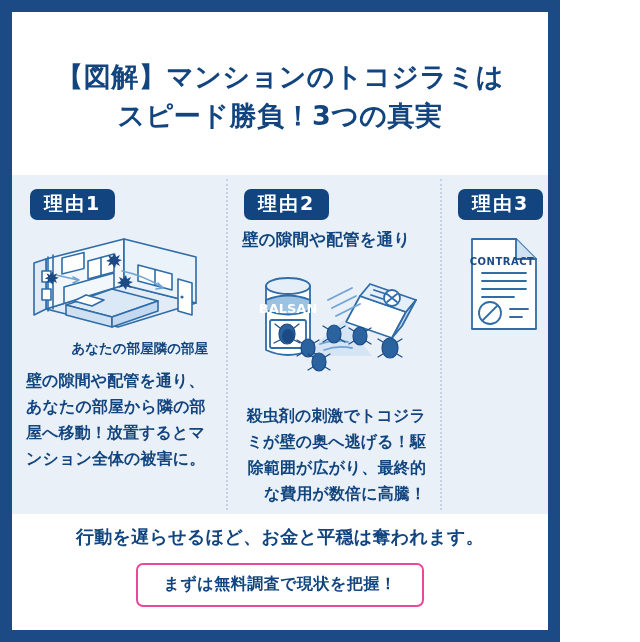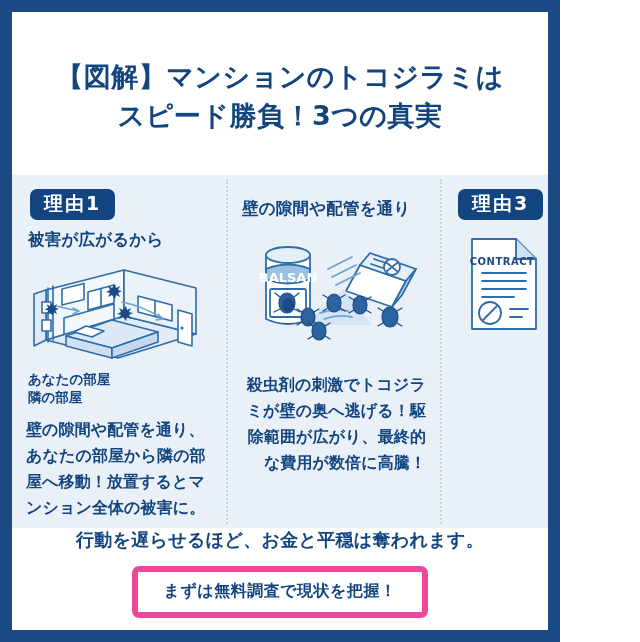--- a/index.html
+++ b/index.html
@@ -109,21 +109,20 @@
     justify-content: center;
   }
   .art svg { display: block; }
   .room-labels {
     width: 100%;
     display: flex;
     justify-content: flex-end;
     padding: 0 4px 0 2px;
     box-sizing: border-box;
     margin-top: -4px;
-    flex-direction: column;
   }
   .room-label {
     color: #12457f;
     font-size: 13.5px;
     font-weight: bold;
     white-space: nowrap;
   }
   .col-body {
     color: #12457f;
     font-size: 16px;
@@ -147,21 +146,21 @@
   }
   .closing {
     color: #12457f;
     font-size: 18px;
     font-weight: bold;
     letter-spacing: 0.3px;
     white-space: nowrap;
   }
   .cta {
     background: #ffffff;
-    border: 6px solid #ec4899;
+    border: 2px solid #ec4899;
     border-radius: 7px;
     color: #12457f;
     font-size: 16px;
     font-weight: bold;
     padding: 9px 26px 10px 26px;
     letter-spacing: 0.5px;
     white-space: nowrap;
     cursor: pointer;
   }
 </style>
@@ -173,21 +172,20 @@
 
     <div class="title-area">
       <div class="title-line">【図解】マンションのトコジラミは</div>
       <div class="title-line">スピード勝負！3つの真実</div>
     </div>
 
     <div class="panel">
 
       <div class="col col-1">
         <div class="badge">理由1</div>
-        <div class="col-head">被害が広がるから</div>
         <div class="art">
           <svg width="186" height="108" viewBox="0 0 186 108">
             <g fill="none" stroke="#2f6ca8" stroke-width="1.6" stroke-linejoin="round" stroke-linecap="round">
 
               <path d="M20 78 L92 96 L170 72 L98 54 Z" fill="#e2ecf7"></path>
 
               <path d="M20 78 L20 28 L98 8 L98 54 Z" fill="#f2f7fc"></path>
 
               <path d="M98 54 L98 8 L170 26 L170 72 Z" fill="#eaf2fa"></path>
 
@@ -230,20 +228,21 @@
           </svg>
         </div>
         <div class="room-labels">
           <span class="room-label">あなたの部屋</span>
           <span class="room-label">隣の部屋</span>
         </div>
         <div class="col-body">壁の隙間や配管を通り、あなたの部屋から隣の部屋へ移動！放置するとマンション全体の被害に。</div>
       </div>
 
       <div class="col col-2">
+        <div class="badge">理由2</div>
         <div class="col-head">壁の隙間や配管を通り</div>
         <div class="art">
           <svg width="186" height="112" viewBox="0 0 186 112">
             <g fill="none" stroke="#2f6ca8" stroke-width="1.8" stroke-linejoin="round" stroke-linecap="round">
 
               <path d="M26 26 q22-9 44 0 l0 64 q-22 10 -44 0 Z" fill="#ffffff"></path>
               <ellipse cx="48" cy="26" rx="22" ry="8" fill="#e4eff9"></ellipse>
               <path d="M26 40 q22 9 44 0"></path>
               <path d="M26 40 q22-9 44 0 l0 10 q-22 9 -44 0 Z" fill="#9cc2e2"></path>
               <rect x="30" y="60" width="36" height="28" rx="2" fill="#ffffff"></rect>

